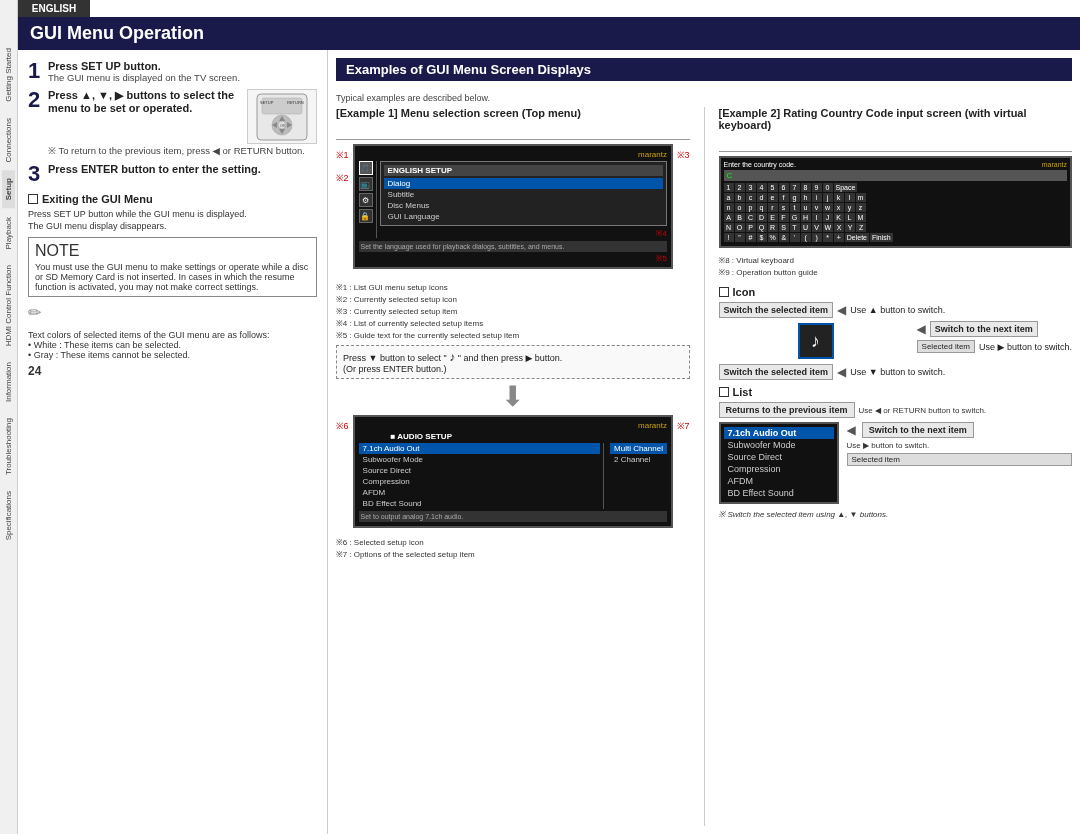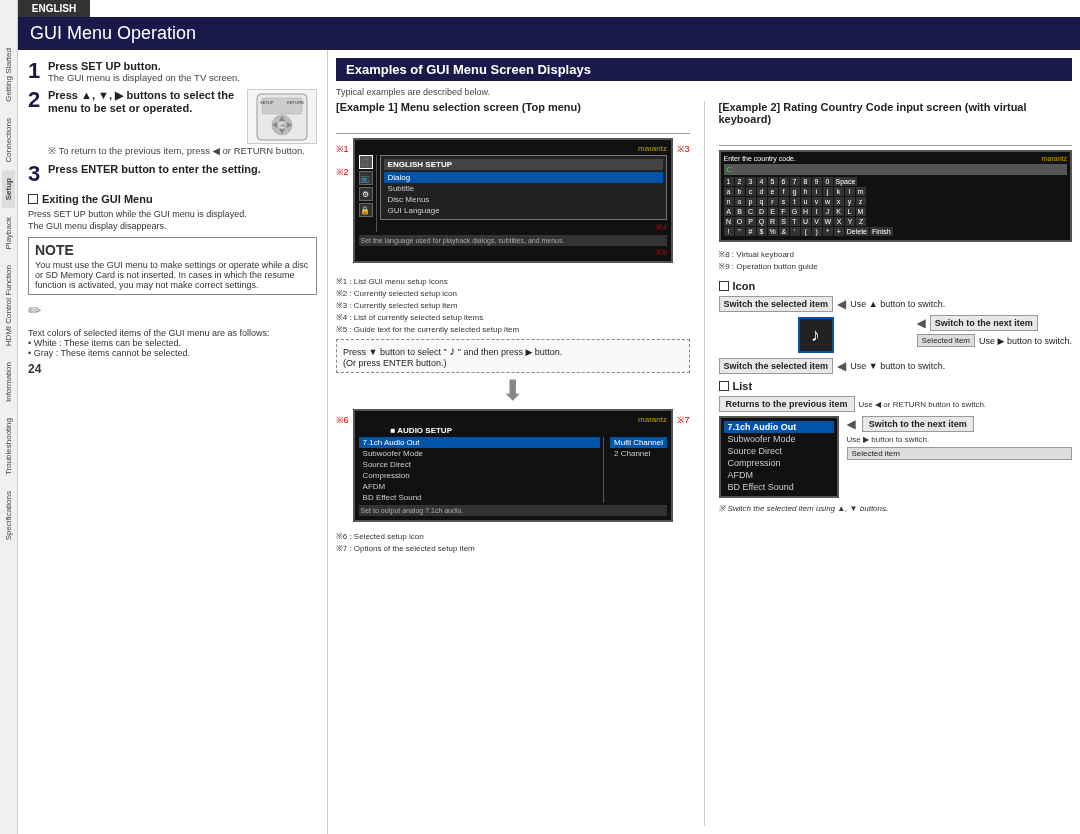--- a/index.html
+++ b/index.html
@@ -61,21 +61,21 @@
       padding: 3px 10px;
       display: inline-block;
       width: 72px;
       text-align: center;
     }
     
     .page-header {
       background: #1a1a4a;
       color: #fff;
       font-size: 18px;
-      font-weight: normal;
+      font-weight: bold;
       padding: 6px 12px;
       display: flex;
       align-items: center;
     }
     
     .content-area {
       display: flex;
       flex: 1;
       padding: 0;
     }
@@ -138,22 +138,22 @@
       height: 50px;
     }
     .note-box {
       border: 1px solid #888;
       margin: 6px 0;
       padding: 4px 6px;
       font-size: 9px;
       color: #333;
     }
     .note-title {
-      font-weight: bold;
-      font-size: 14px;
+      font-weight: normal;
+      font-size: 16px;
       margin-bottom: 2px;
     }
     .exiting-section {
       margin-top: 8px;
     }
     .exiting-title {
       font-weight: bold;
       font-size: 11px;
       margin-bottom: 4px;
       display: flex;
@@ -189,21 +189,21 @@
       display: block;
     }
 
     
     .examples-header {
       background: #1a1a4a;
       color: #fff;
       font-size: 13px;
       font-weight: bold;
       padding: 4px 10px;
-      margin-bottom: 6px;
+      margin-bottom: 12px;
     }
     .examples-body {
       display: flex;
       flex: 1;
       gap: 8px;
     }
     .example-col {
       flex: 1;
       display: flex;
       flex-direction: column;

